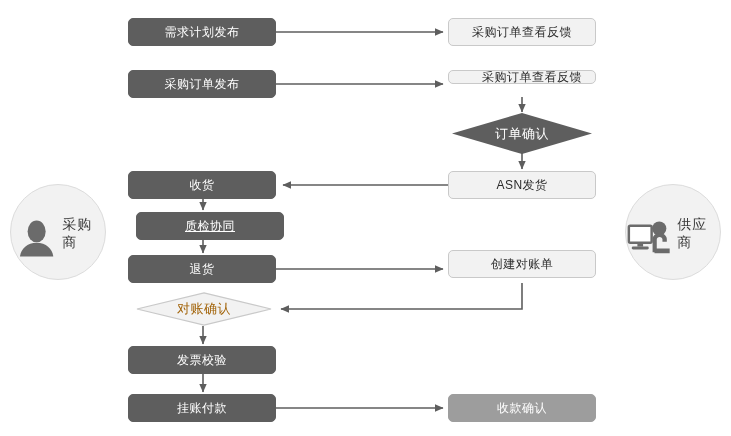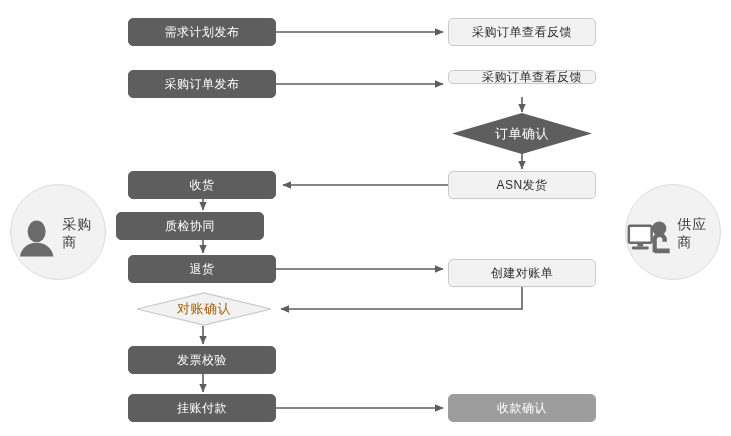--- a/index.html
+++ b/index.html
@@ -163,25 +163,25 @@
     <svg class="dshape" viewBox="0 0 140 41" preserveAspectRatio="none">
       <polygon points="70,0 140,20.5 70,41 0,20.5" fill="#5e5e5e"></polygon>
     </svg>
     <span class="dlabel">订单确认</span>
   </div>
 
   <div class="node light" style="left:448px;top:171px;width:148px;height:28px;">ASN发货</div>
 
   <div class="node dark" style="left:128px;top:171px;width:148px;height:28px;">收货</div>
 
-  <div class="node dark" style="left:116px;top:212px;width:148px;height:28px;">质检协同</div>
+  <div class="node dark" style="left:136px;top:212px;width:148px;height:28px;text-decoration:underline;">质检协同</div>
 
   <div class="node dark" style="left:128px;top:255px;width:148px;height:28px;">退货</div>
 
-  <div class="node light" style="left:448px;top:259px;width:148px;height:28px;">创建对账单</div>
+  <div class="node light" style="left:448px;top:250px;width:148px;height:28px;">创建对账单</div>
 
   <div class="diamond light" style="left:136px;top:292px;width:136px;height:34px;">
     <svg class="dshape" viewBox="0 0 136 34" preserveAspectRatio="none">
       <polygon points="68,0.8 135,17 68,33.2 1,17" fill="#f2f2f2" stroke="#c9c9c9" stroke-width="1.2"></polygon>
     </svg>
     <span class="dlabel">对账确认</span>
   </div>
 
   <div class="node dark" style="left:128px;top:346px;width:148px;height:28px;">发票校验</div>
 

